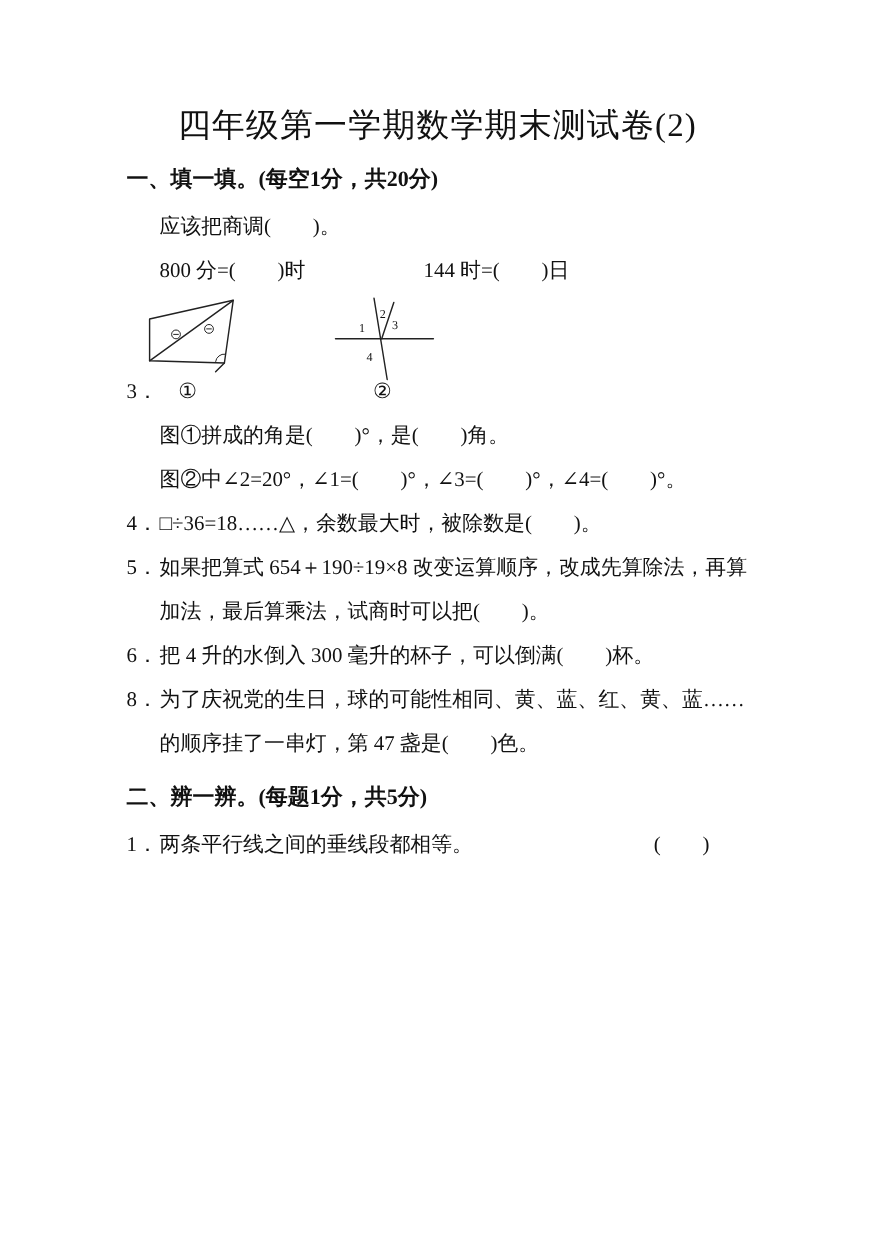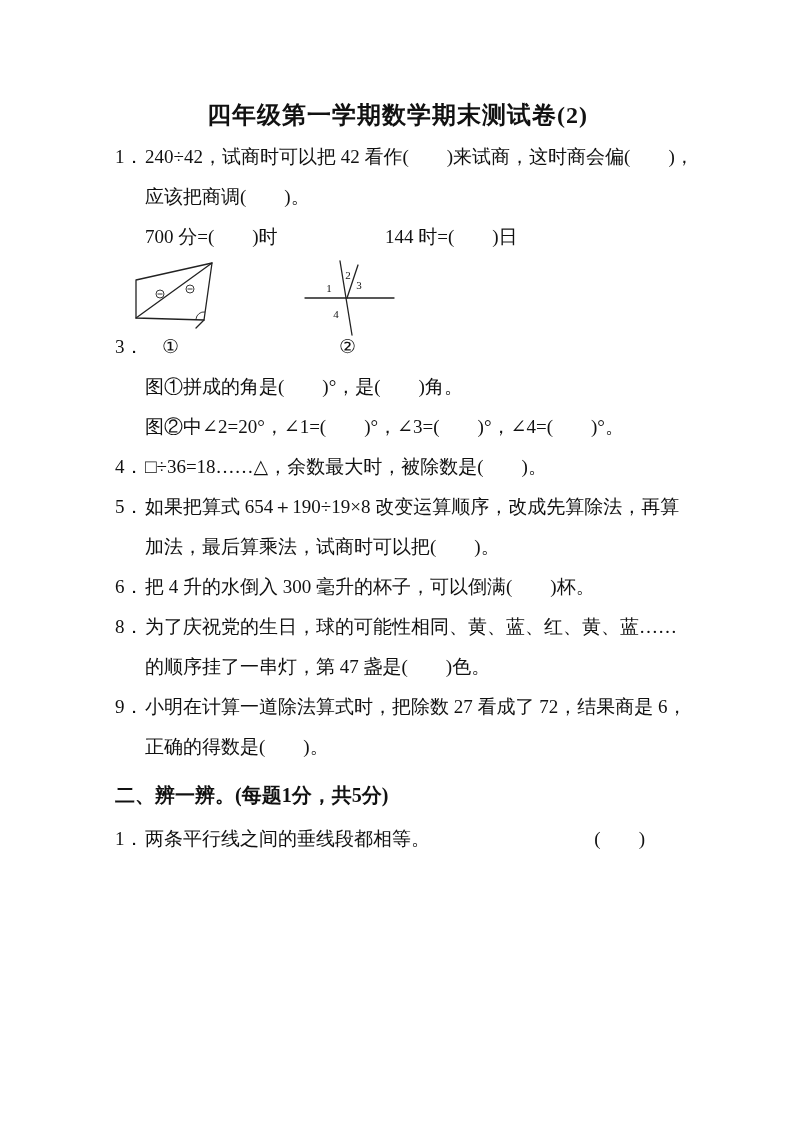--- a/index.html
+++ b/index.html
@@ -9,21 +9,21 @@
     color:#111111;
   }
   .page{
     box-sizing:border-box;
     width:793px;height:1122px;
     padding:95px 113px 20px 115px;
     background:#ffffff;
     overflow:hidden;
   }
   .title{
-    font-size:24px;font-weight:700;text-align:center;
+    font-size:30px;font-weight:400;text-align:center;
     line-height:40px;letter-spacing:1px;white-space:nowrap;
   }
   .sec-heading{
     font-size:20px;font-weight:700;line-height:40px;
     margin-top:8px;margin-bottom:4px;white-space:nowrap;
   }
   .question{margin:0;}
   .q-line{font-size:19px;line-height:40px;white-space:nowrap;}
   .q-line.indent{padding-left:30px;}
   .q-num{display:inline-block;width:30px;}
@@ -44,28 +44,28 @@
   svg .thin{stroke:#222222;stroke-width:0.9;fill:none;}
   svg text{font-size:11px;font-family:"Liberation Serif","DejaVu Serif",serif;fill:#111111;text-anchor:middle;}
 </style>
 </head>
 <body>
 
 <div class="page">
 
   <div class="title">四年级第一学期数学期末测试卷(2)</div>
 
+  <div class="sec-heading">一、填一填。(每空1分，共20分)</div>
 
   <div class="question first-q">
-    <div class="q-line"><span class="q-num">1．</span><span>240÷42，试商时可以把 42 看作(　　)来试商，这时商会偏(　　)，</span></div>
     <div class="q-line indent">应该把商调(　　)。</div>
   </div>
 
   <div class="question">
-    <div class="q-line indent"><span class="col1">700 分=(　　)时</span><span>144 时=(　　)日</span></div>
+    <div class="q-line indent"><span class="col1">800 分=(　　)时</span><span>144 时=(　　)日</span></div>
   </div>
 
   <div class="figures">
     <svg id="fig1" width="95" height="80" viewBox="0 0 95 80">
       <path class="stroke" d="M6,20 L82,3 L74,60 L6,58 Z"></path>
       <path class="stroke" d="M6,58 L82,3"></path>
       <circle class="thin" cx="30" cy="34" r="4"></circle>
       <path class="thin" d="M27.5,34 L32.5,34"></path>
       <circle class="thin" cx="60" cy="29" r="4"></circle>
       <path class="thin" d="M57.5,29 L62.5,29"></path>
@@ -105,24 +105,20 @@
   <div class="question">
     <div class="q-line"><span class="q-num">6．</span><span>把 4 升的水倒入 300 毫升的杯子，可以倒满(　　)杯。</span></div>
   </div>
 
 
   <div class="question">
     <div class="q-line"><span class="q-num">8．</span><span>为了庆祝党的生日，球的可能性相同、黄、蓝、红、黄、蓝……</span></div>
     <div class="q-line indent">的顺序挂了一串灯，第 47 盏是(　　)色。</div>
   </div>
 
-  <div class="question">
-    <div class="q-line"><span class="q-num">9．</span><span>小明在计算一道除法算式时，把除数 27 看成了 72，结果商是 6，</span></div>
-    <div class="q-line indent">正确的得数是(　　)。</div>
-  </div>
 
   <div class="sec-heading">二、辨一辨。(每题1分，共5分)</div>
 
   <div class="question first-q">
     <div class="q-line flex-line">
       <span class="q-num">1．</span>
       <span>两条平行线之间的垂线段都相等。</span>
       <span class="answer-blank">(　　)</span>
     </div>
   </div>

